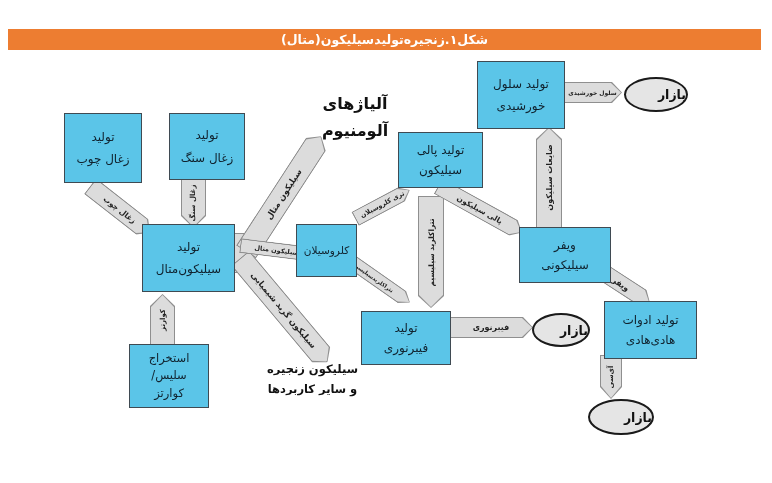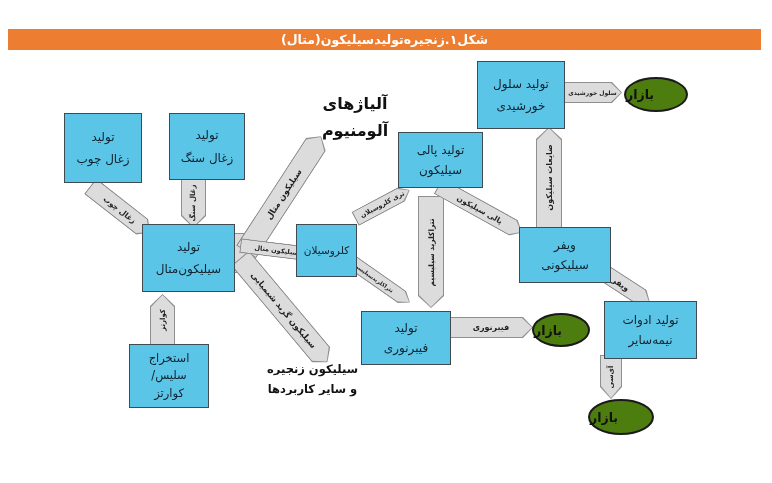--- a/index.html
+++ b/index.html
@@ -7,22 +7,22 @@
 
   .banner{position:absolute;left:8px;top:29px;width:753px;height:21px;
     background:var(--banner,#ED7D31);color:#ffffff;font-weight:bold;font-size:12.5px;
     display:flex;align-items:center;justify-content:center;letter-spacing:.2px;}
 
   .box{position:absolute;background:var(--boxfill,#5BC5E8);border:1px solid #3f4a52;
     color:#10222e;font-weight:normal;display:flex;flex-direction:column;align-items:center;
     justify-content:center;text-align:center;font-size:12px;line-height:1.85;}
   .box span{display:block;}
 
-  .oval{position:absolute;background:#4d7c0f;border:2px solid #1a1a1a;border-radius:50%;
-    display:flex;align-items:center;justify-content:flex-start;font-weight:bold;
+  .oval{position:absolute;background:#e5e5e5;border:2px solid #1a1a1a;border-radius:50%;
+    display:flex;align-items:center;justify-content:flex-end;font-weight:bold;
     font-size:12.5px;color:#111;}
 
   .note{position:absolute;font-weight:bold;color:#111;text-align:center;line-height:1.7;}
 
   .arrow{position:absolute;display:flex;align-items:center;justify-content:center;}
   .arrow .sh{position:absolute;inset:0;background:#8f8f8f;}
   .arrow .sh2{position:absolute;inset:1px;background:var(--arrowfill,#DCDCDC);}
   .r .sh,.r .sh2{clip-path:polygon(0 0,calc(100% - 10px) 0,100% 50%,calc(100% - 10px) 100%,0 100%);}
   .u .sh,.u .sh2{clip-path:polygon(50% 0,100% 12px,100% 100%,0 100%,0 12px);}
   .d .sh,.d .sh2{clip-path:polygon(0 0,100% 0,100% calc(100% - 12px),50% 100%,0 calc(100% - 12px));}
@@ -169,21 +169,21 @@
     <span dir="rtl">خورشیدی</span>
   </div>
 
   <div class="box" style="left:519px;top:227px;width:90px;height:54px;line-height:1.7;">
     <span dir="rtl">ویفر</span>
     <span dir="rtl">سیلیکونی</span>
   </div>
 
   <div class="box" style="left:592px;top:301px;width:91px;height:56px;line-height:1.7;margin-left:12px;">
     <span dir="rtl">تولید ادوات</span>
-    <span dir="rtl">نیمه‌سایر</span>
+    <span dir="rtl">هادی‌هادی</span>
   </div>
 
   <div class="box" style="left:361px;top:311px;width:88px;height:52px;line-height:1.7;">
     <span dir="rtl">تولید</span>
     <span dir="rtl">فیبرنوری</span>
   </div>
 
   <div class="oval" style="left:624px;top:77px;width:60px;height:31px;">
     <span dir="rtl">بازار</span>
   </div>

